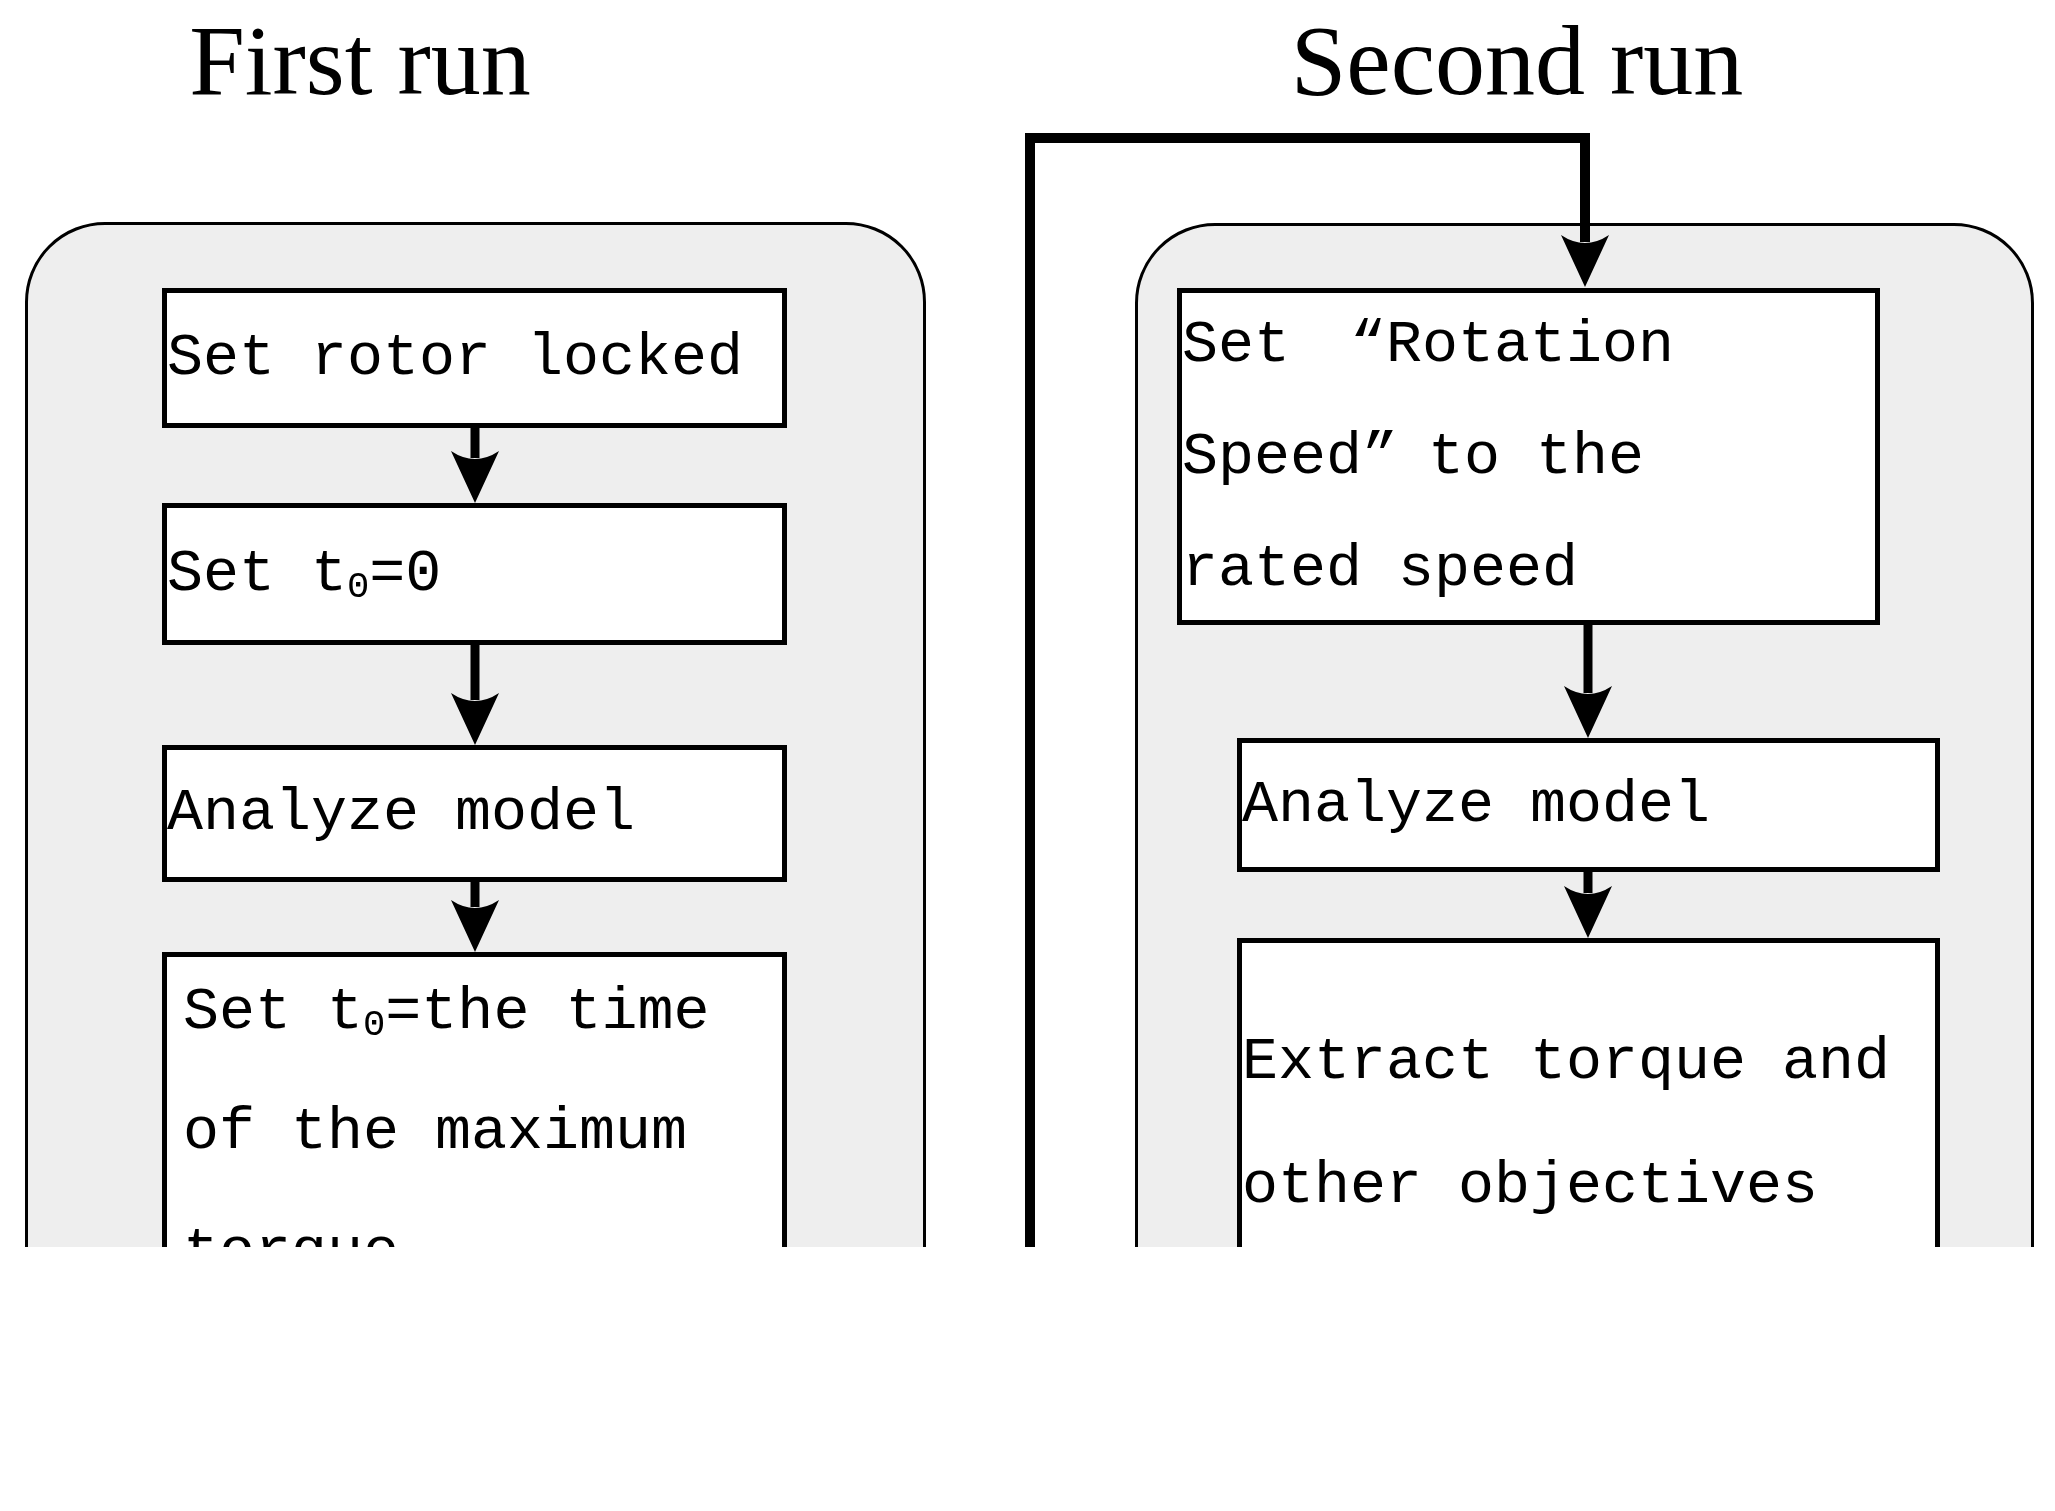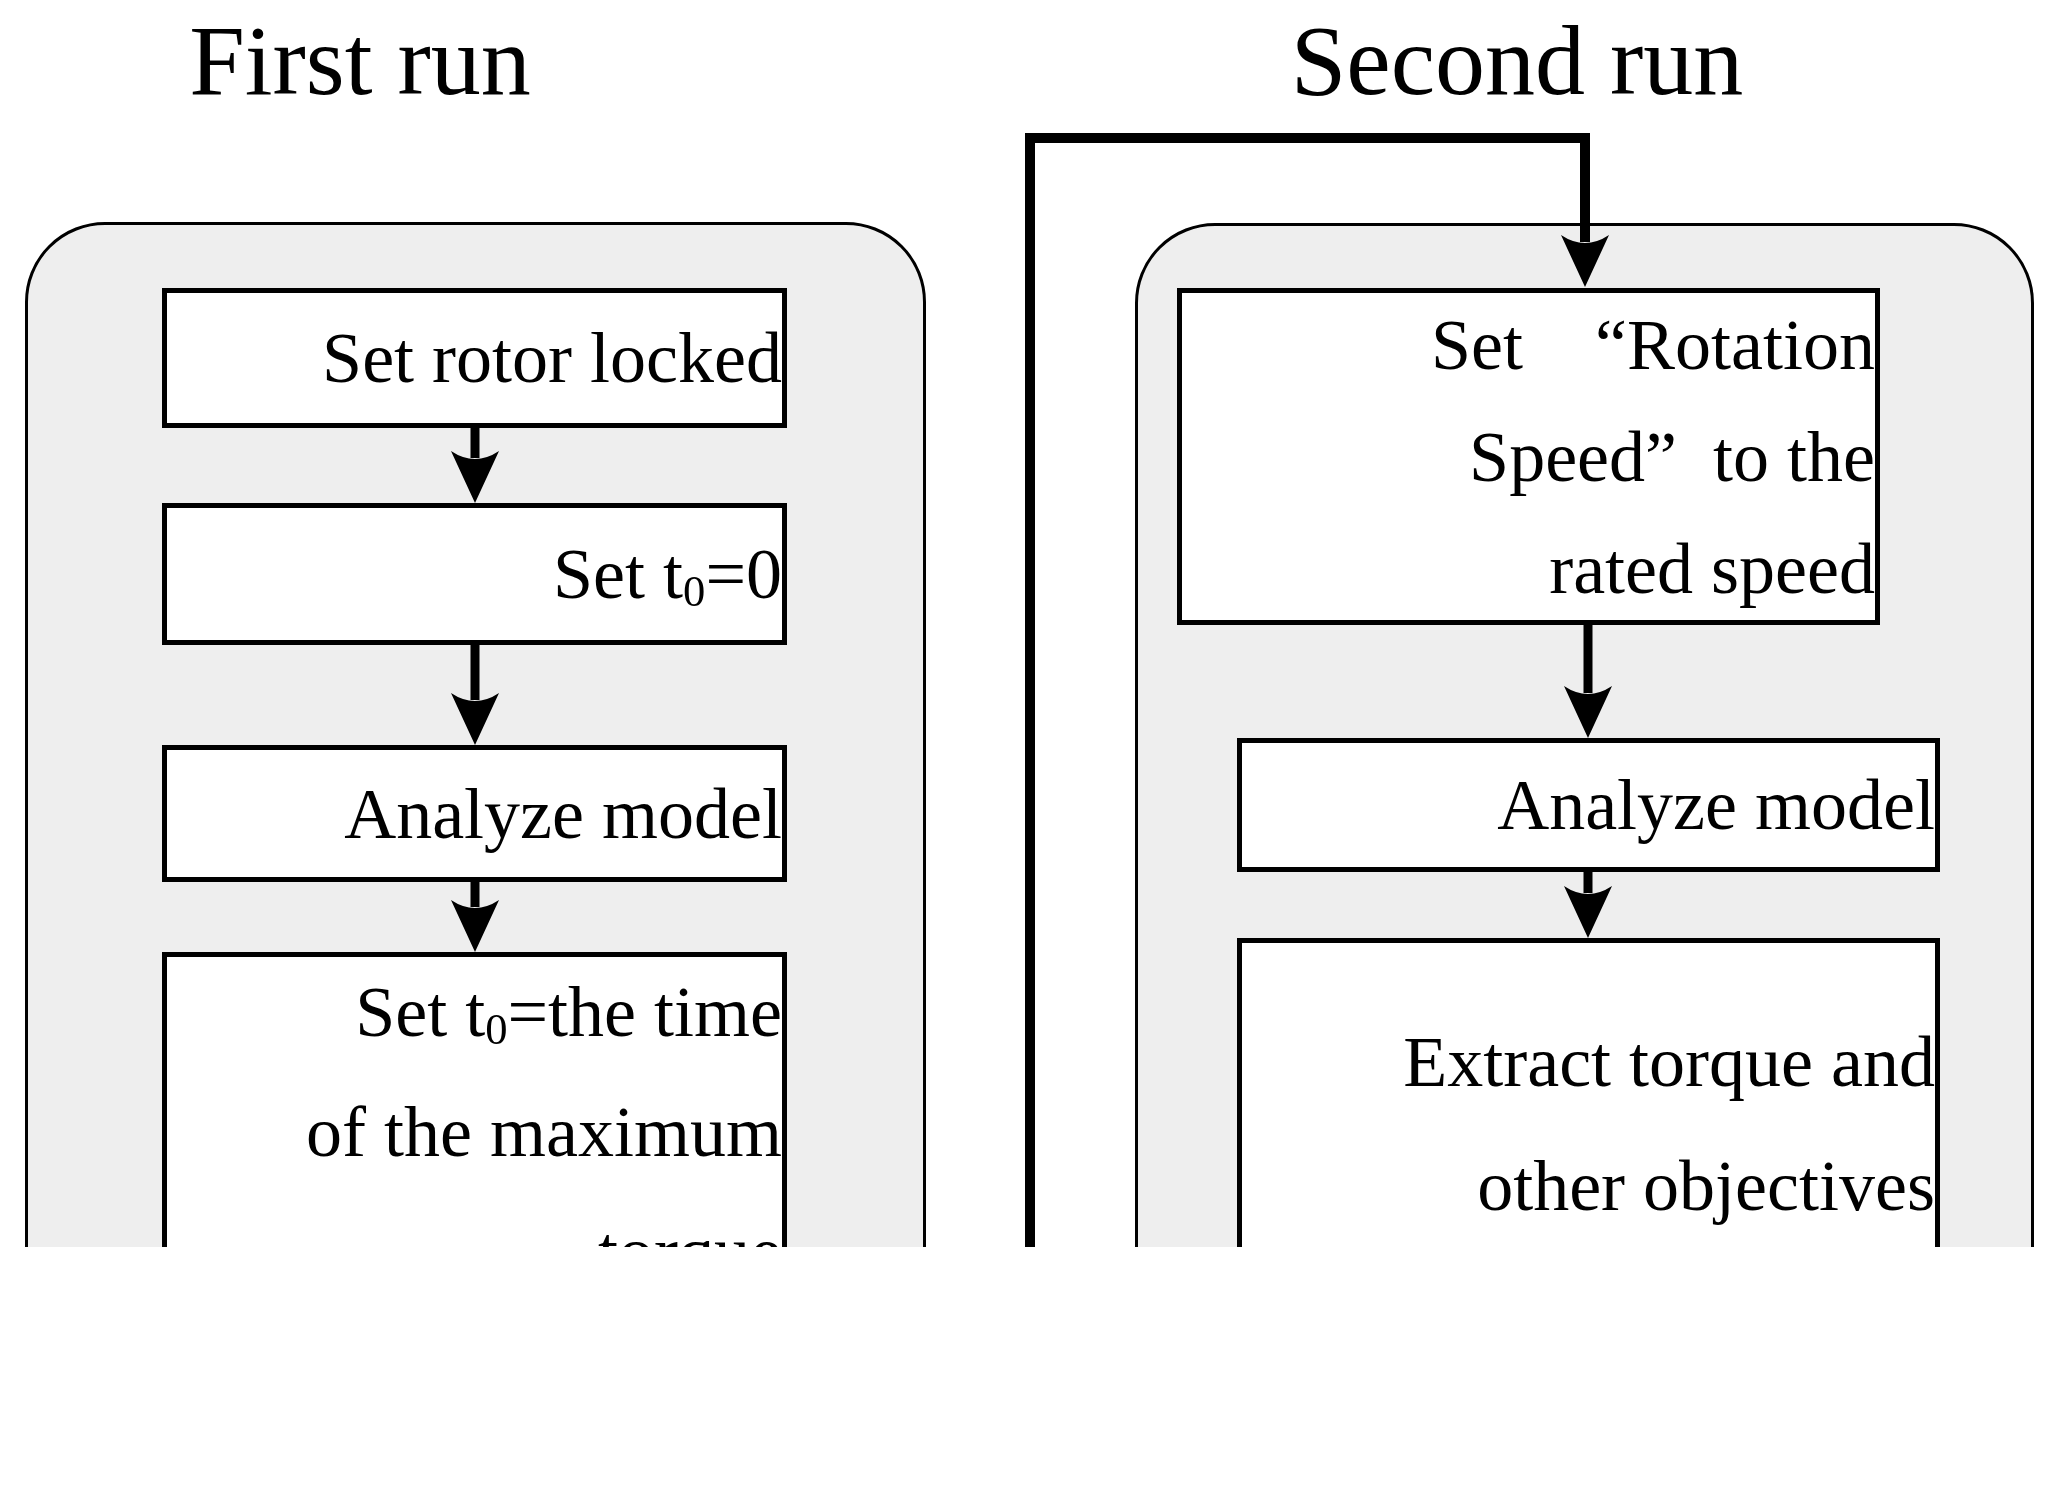--- a/index.html
+++ b/index.html
@@ -35,32 +35,33 @@
   }
   .panel.first{left:25px;top:222px;width:901px;height:1175px;}
   .panel.second{left:1135px;top:223px;width:899px;height:1175px;}
   .step-box{
     position:absolute;
     background:var(--box-fill);
     border:5px solid var(--line);
     box-sizing:border-box;
     display:flex;
     flex-direction:column;
-    align-items:flex-end;
+    align-items:flex-start;
     justify-content:center;
     text-align:center;
-    font-size:72px;
+    font-size:60px;
     line-height:1.25;
     white-space:nowrap;
+    font-family:Liberation Mono, monospace;
   }
   
   .box-l1{left:162px;top:288px;width:625px;height:140px;}
   .box-l2{left:162px;top:503px;width:625px;height:142px;}
   .box-l3{left:162px;top:745px;width:625px;height:137px;}
-  .box-l4{left:162px;top:952px;width:625px;height:360px;line-height:120px;}
+  .box-l4{left:162px;top:952px;width:625px;height:360px;line-height:120px;padding-left:16px;}
   
   .box-r1{left:1177px;top:288px;width:703px;height:337px;line-height:112px;}
   .box-r2{left:1237px;top:738px;width:703px;height:134px;}
   .box-r3{left:1237px;top:938px;width:703px;height:372px;line-height:124px;}
   .sub{
     font-size:0.62em;
     vertical-align:-0.18em;
     line-height:0;
   }
   .overlay{

